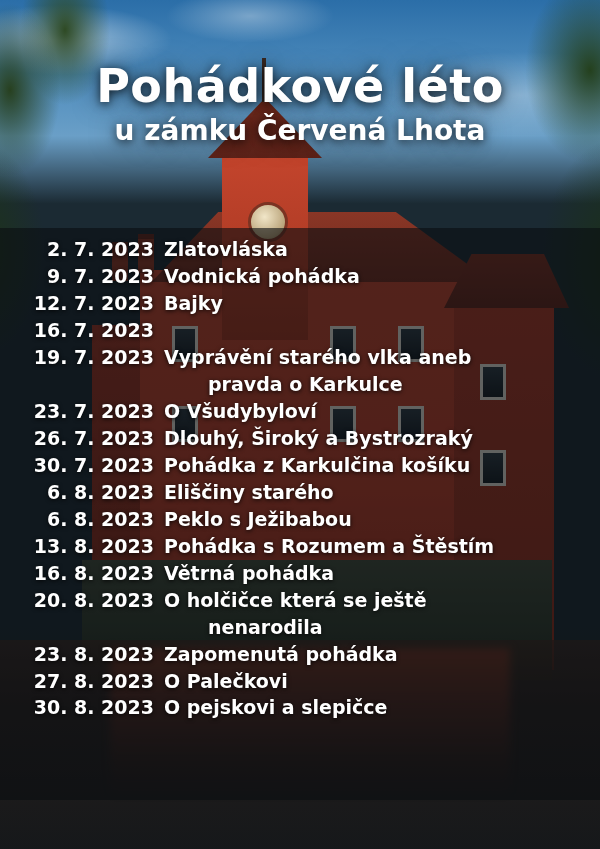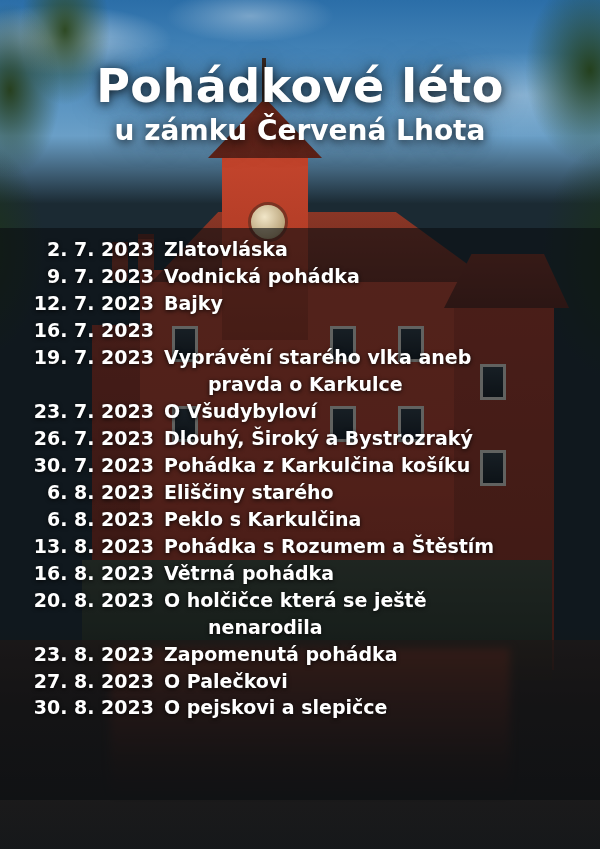--- a/index.html
+++ b/index.html
@@ -283,21 +283,21 @@
       <li class="row">
         <span class="date">30. 7. 2023</span>
         <span class="name">Pohádka z Karkulčina košíku</span>
       </li>
       <li class="row">
         <span class="date">6. 8. 2023</span>
         <span class="name">Eliščiny starého</span>
       </li>
       <li class="row">
         <span class="date">6. 8. 2023</span>
-        <span class="name">Peklo s Karkulčina</span>
+        <span class="name">Peklo s Ježibabou</span>
       </li>
       <li class="row">
       </li>
       <li class="row">
         <span class="date">13. 8. 2023</span>
         <span class="name">Pohádka s Rozumem a Štěstím</span>
       </li>
       <li class="row">
         <span class="date">16. 8. 2023</span>
         <span class="name">Větrná pohádka</span>

